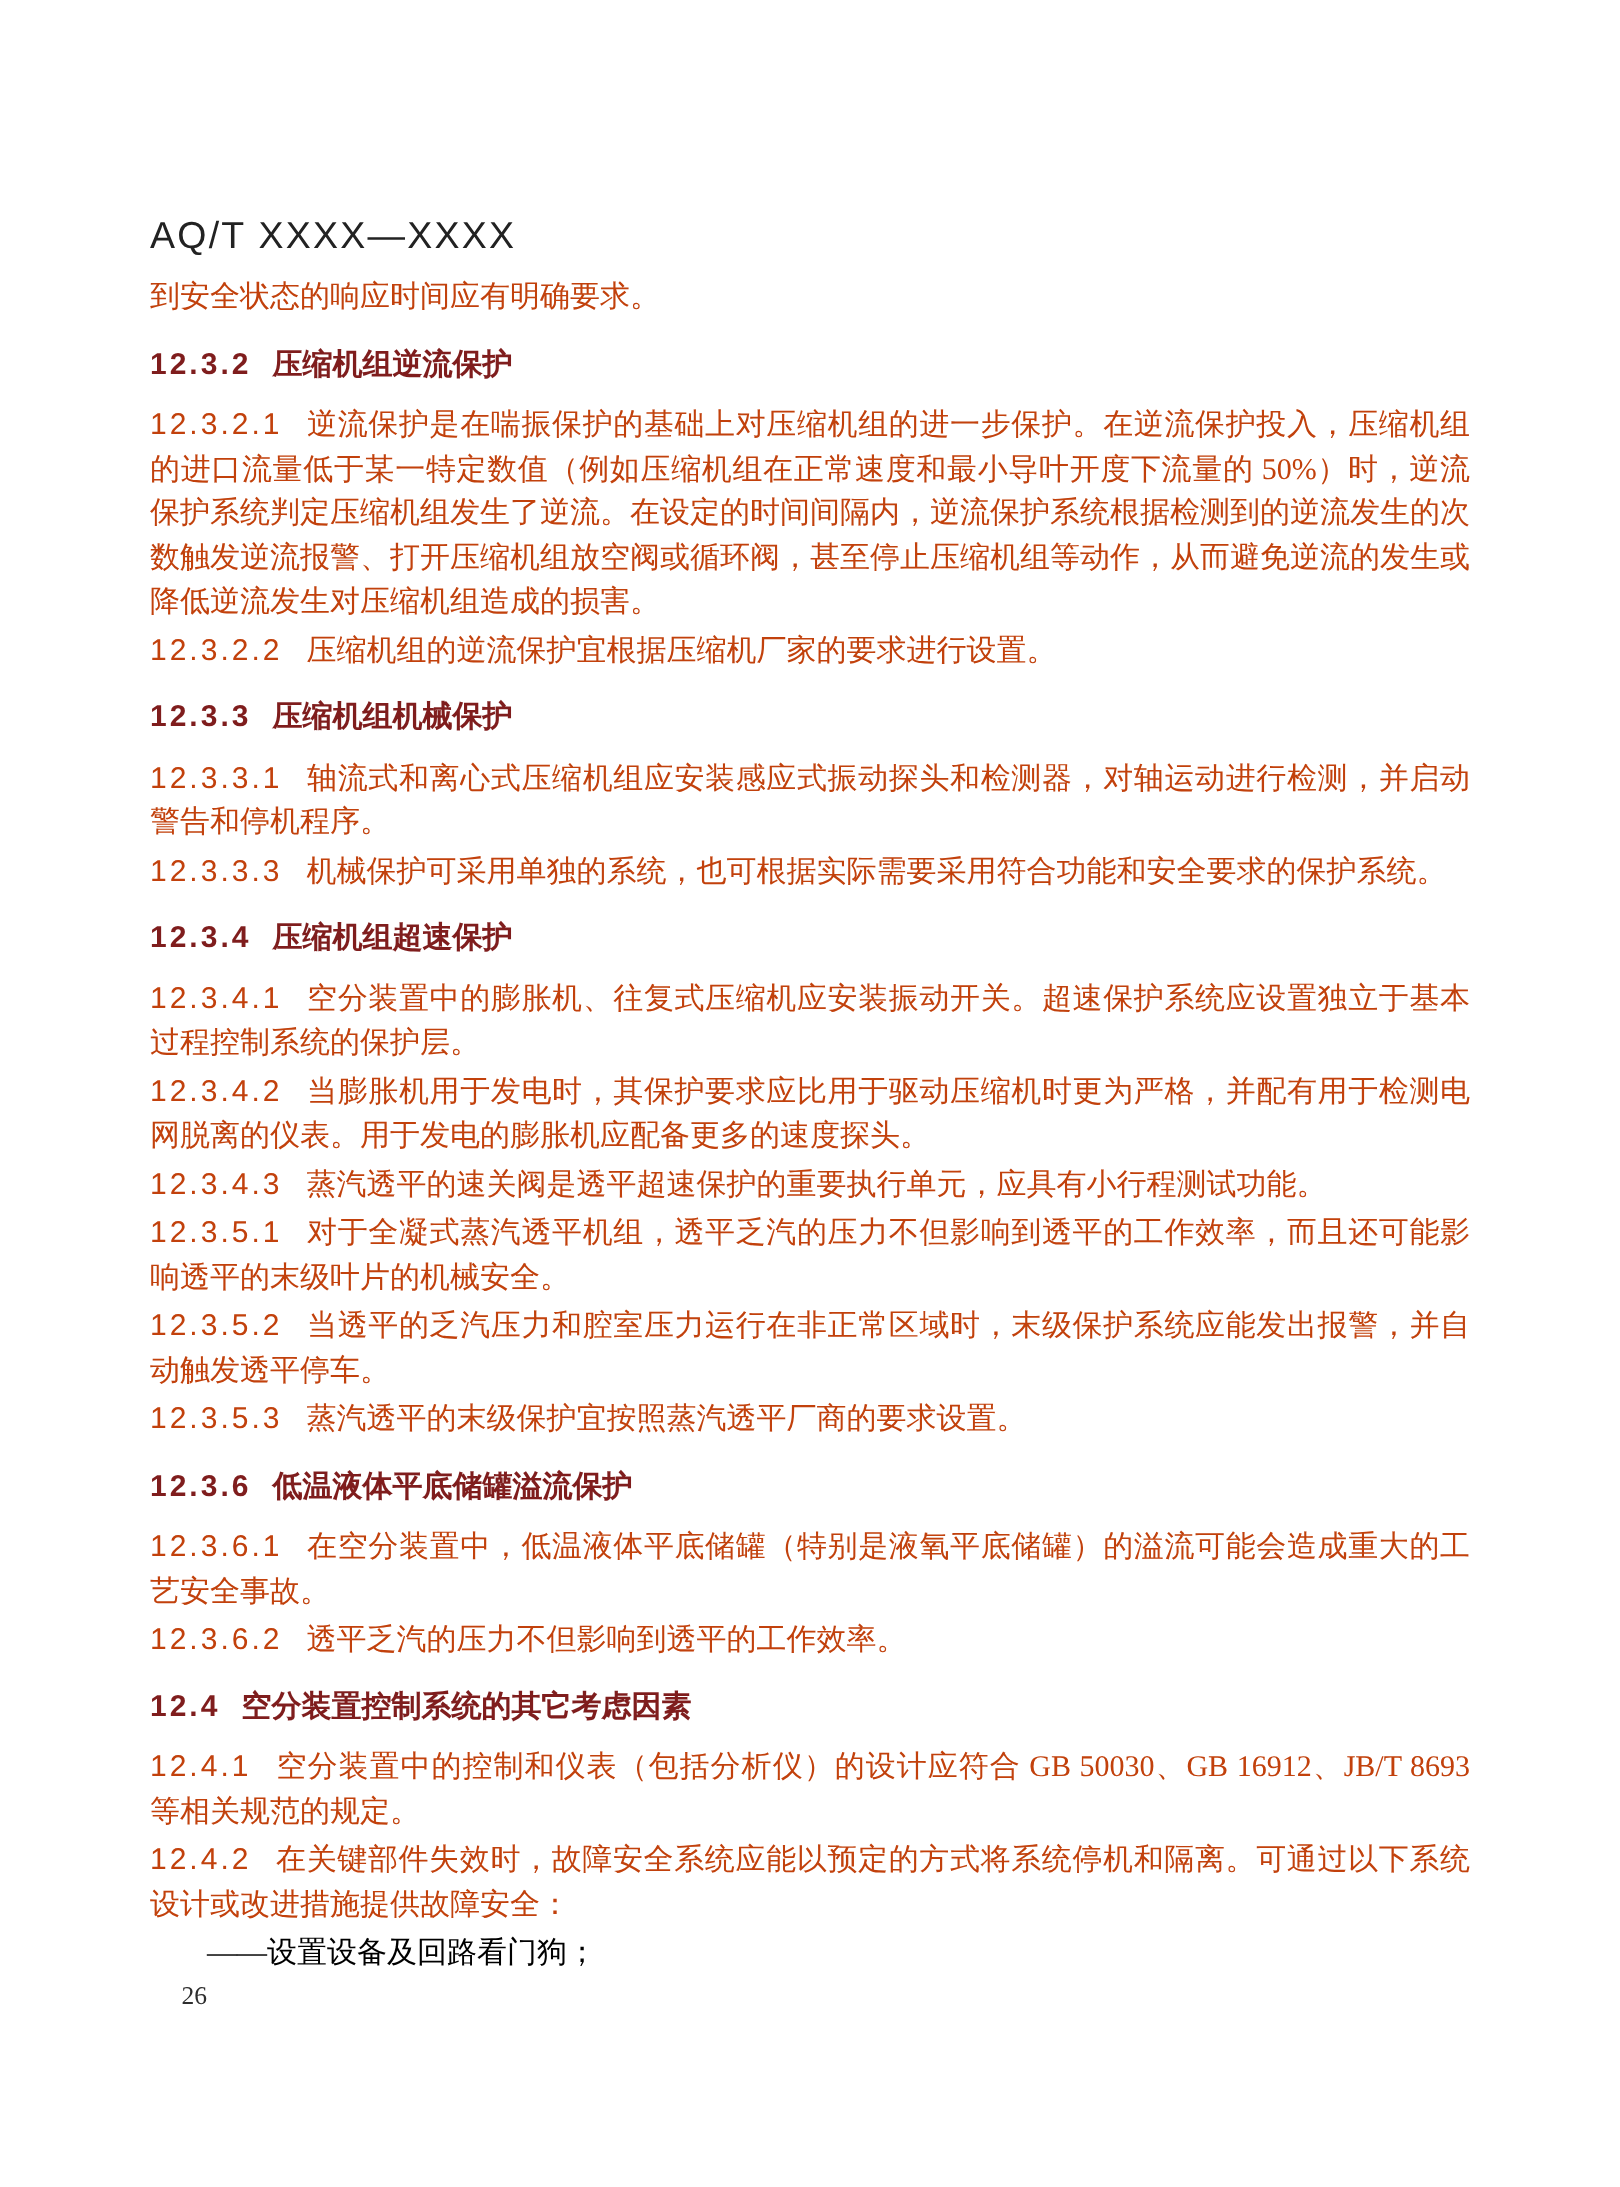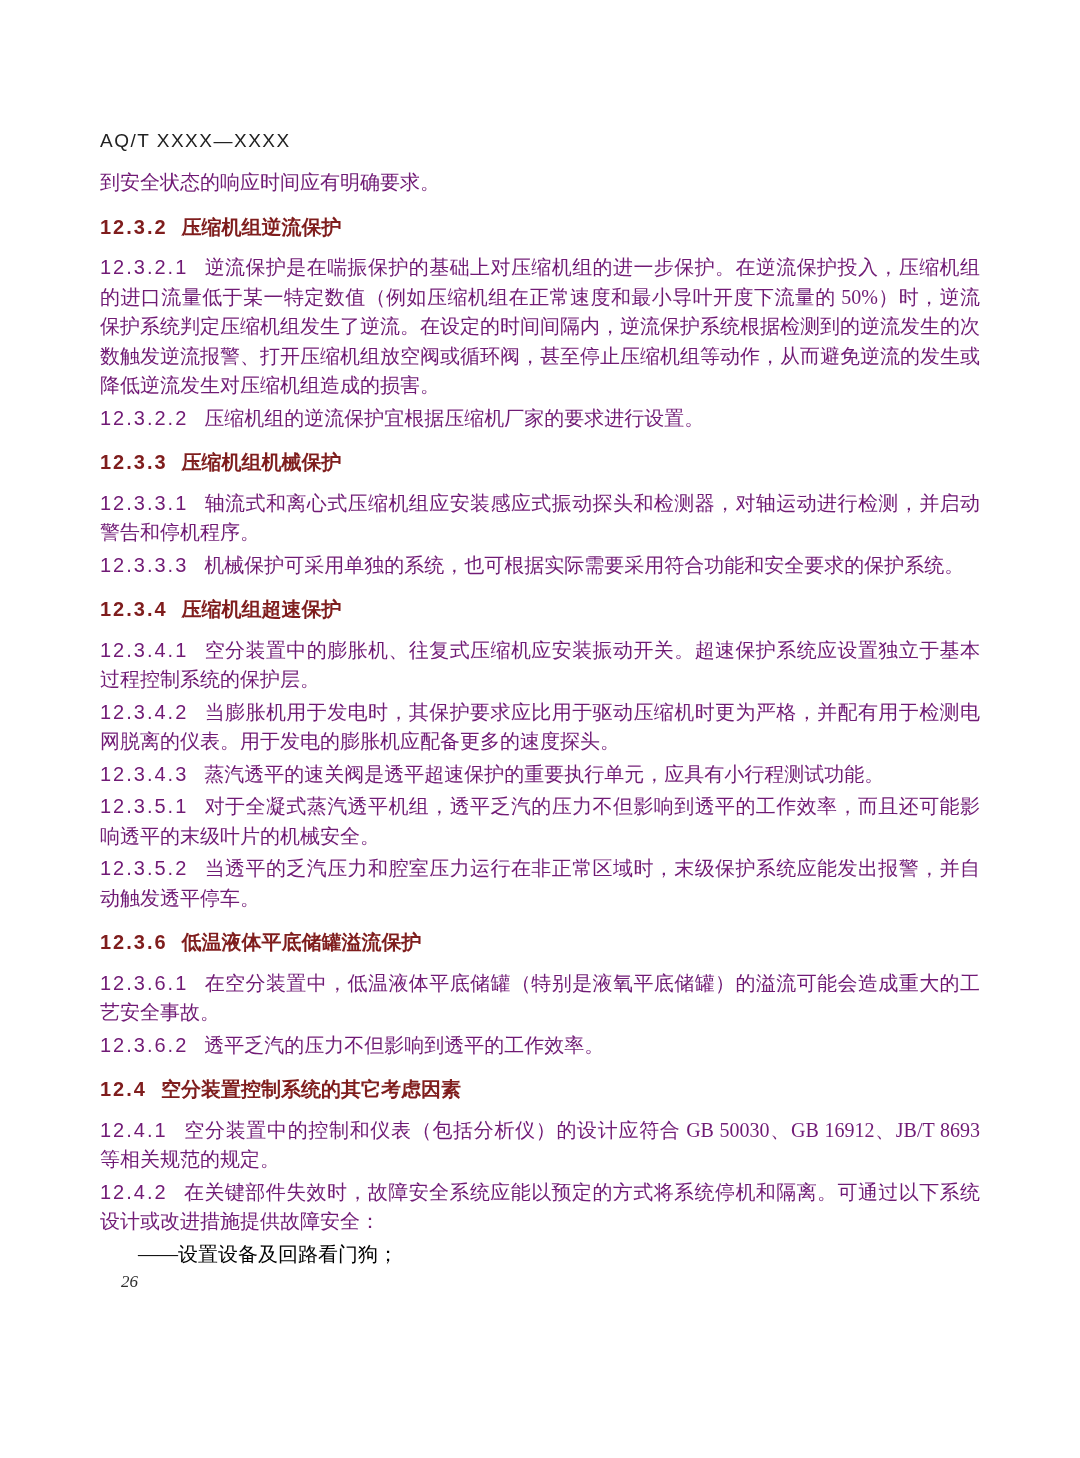--- a/index.html
+++ b/index.html
@@ -13,31 +13,31 @@
     height: 1458px;
     margin: 0 auto;
     background: #ffffff;
     box-sizing: border-box;
     padding: 130px 100px 0 100px;
     overflow: hidden;
     font-family: "Liberation Serif", "DejaVu Serif", serif;
   }
   .doc-header {
     font-family: "Liberation Sans", "DejaVu Sans", sans-serif;
-    font-size: 19px;
+    font-size: 25px;
     line-height: 22px;
     letter-spacing: 1.5px;
     color: #222222;
-    margin: 0 0 16px 0;
+    margin: 16px 0 16px 0;
     font-weight: normal;
   }
   .para {
     font-size: 20px;
     line-height: 29.5px;
-    color: #701a75;
+    color: #c2410c;
     text-align: justify;
     margin: 3px 0;
   }
   .para .num,
   .heading .num {
     font-family: "Liberation Sans", "DejaVu Sans", sans-serif;
     letter-spacing: 2px;
     margin-right: 16px;
     white-space: nowrap;
   }
@@ -58,21 +58,20 @@
     color: #000000;
     text-align: justify;
     margin: 3px 0;
     padding-left: 38px;
   }
   .page-number {
     font-size: 17px;
     line-height: 20px;
     color: #2e2e2e;
     padding-left: 21px;
-    font-style: italic;
   }
 </style>
 </head>
 <body>
 
 <div class="page">
 
   <div class="doc-header">AQ/T XXXX—XXXX</div>
 
   <p class="para"><span>到安全状态的响应时间应有明确要求。</span></p>
@@ -96,20 +95,21 @@
 
   <p class="para"><span class="num">12.3.4.2</span><span>当膨胀机用于发电时，其保护要求应比用于驱动压缩机时更为严格，并配有用于检测电网脱离的仪表。用于发电的膨胀机应配备更多的速度探头。</span></p>
 
   <p class="para"><span class="num">12.3.4.3</span><span>蒸汽透平的速关阀是透平超速保护的重要执行单元，应具有小行程测试功能。</span></p>
 
 
   <p class="para"><span class="num">12.3.5.1</span><span>对于全凝式蒸汽透平机组，透平乏汽的压力不但影响到透平的工作效率，而且还可能影响透平的末级叶片的机械安全。</span></p>
 
   <p class="para"><span class="num">12.3.5.2</span><span>当透平的乏汽压力和腔室压力运行在非正常区域时，末级保护系统应能发出报警，并自动触发透平停车。</span></p>
 
+  <p class="para"><span class="num">12.3.5.3</span><span>蒸汽透平的末级保护宜按照蒸汽透平厂商的要求设置。</span></p>
 
   <h3 class="heading"><span class="num">12.3.6</span><span>低温液体平底储罐溢流保护</span></h3>
 
   <p class="para"><span class="num">12.3.6.1</span><span>在空分装置中，低温液体平底储罐（特别是液氧平底储罐）的溢流可能会造成重大的工艺安全事故。</span></p>
 
   <p class="para"><span class="num">12.3.6.2</span><span>透平乏汽的压力不但影响到透平的工作效率。</span></p>
 
   <h3 class="heading"><span class="num">12.4</span><span>空分装置控制系统的其它考虑因素</span></h3>
 
   <p class="para"><span class="num">12.4.1</span><span>空分装置中的控制和仪表（包括分析仪）的设计应符合 GB 50030、GB 16912、JB/T 8693 等相关规范的规定。</span></p>

